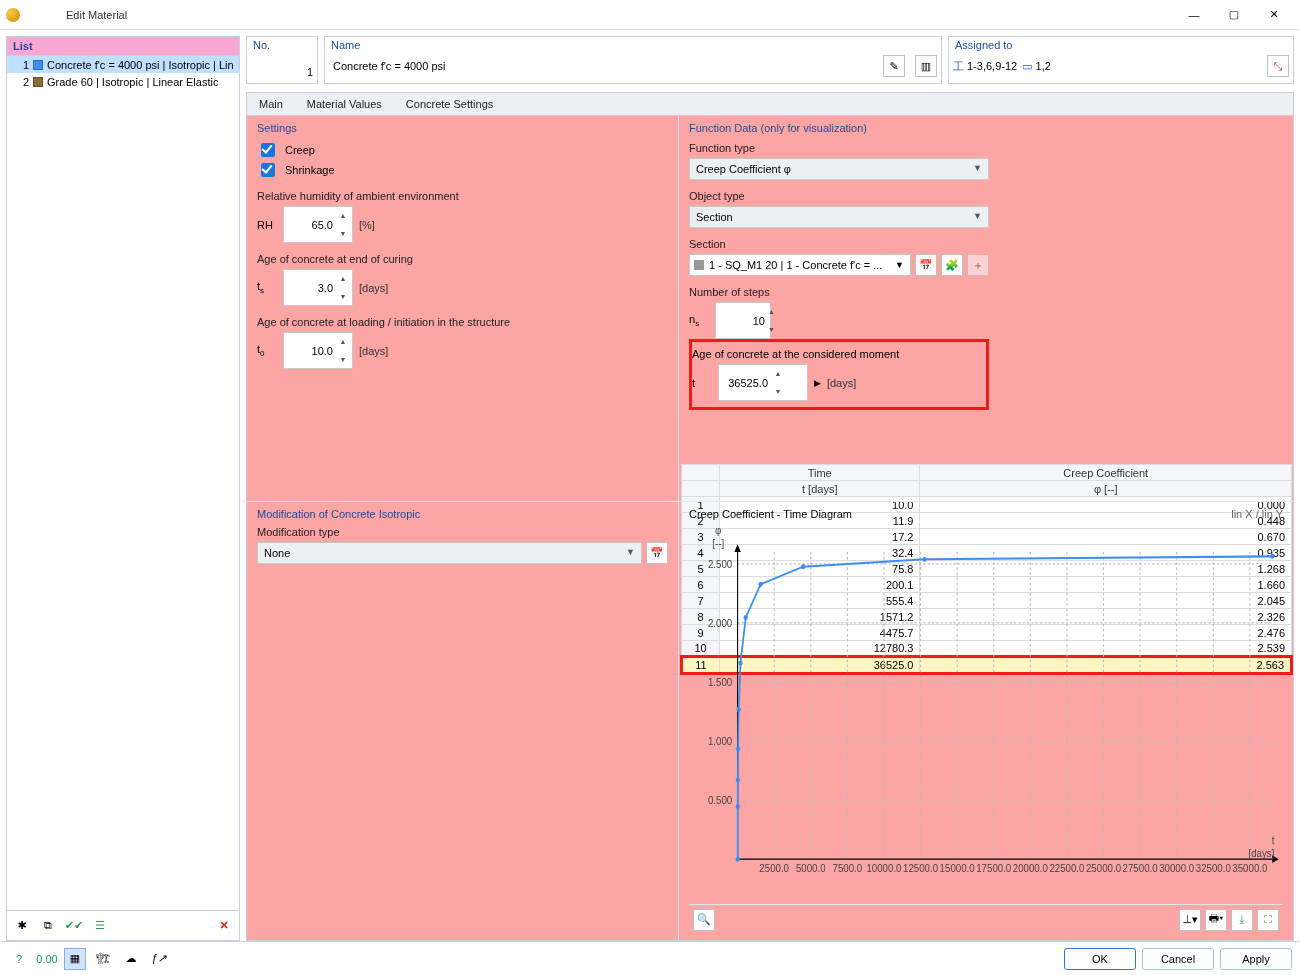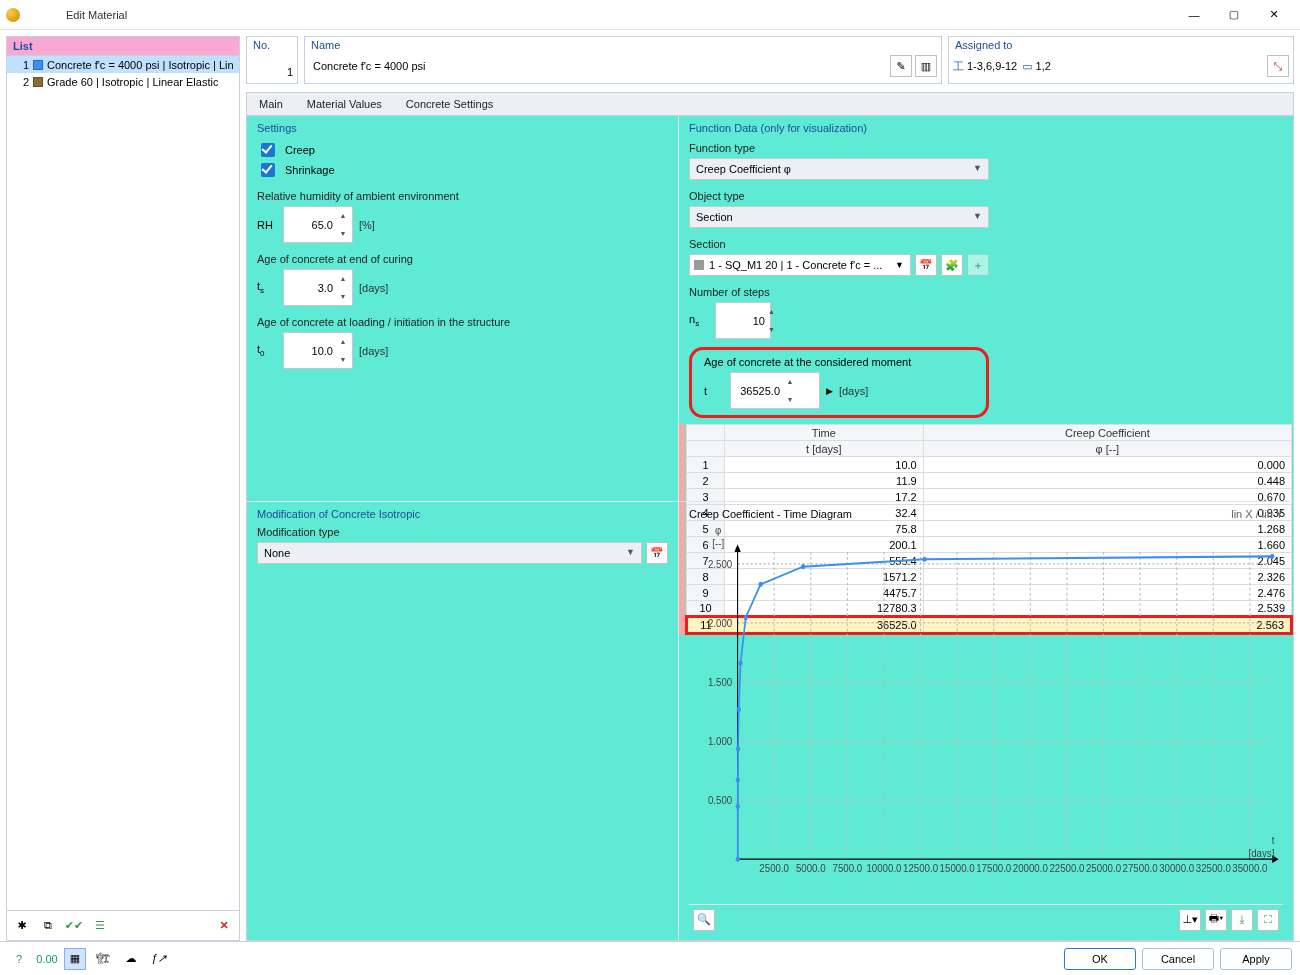--- a/index.html
+++ b/index.html
@@ -17,61 +17,61 @@
 .listrow .idx { width: 18px; text-align: right; margin-right: 4px; }
 .listrow .swatch { width: 10px; height: 10px; margin-right: 4px; }
 .listrow.sel { background: #bfe0ff; }
 .lefttool { height: 30px; border-top: 1px solid #c8d0dc; display: flex; align-items: center; padding: 0 4px; gap: 4px; }
 .tbtn { width: 22px; height: 22px; border: 1px solid transparent; display: flex; align-items: center; justify-content: center; background: #fff; }
 .tbtn.active { background: #d0e4ff; border-color: #88b0e0; }
 .rightarea { flex: 1; display: flex; flex-direction: column; min-width: 0; }
 .toprow { display: flex; gap: 6px; height: 48px; }
 .fieldbox { border: 1px solid #c8d0dc; background: #fff; display: flex; flex-direction: column; }
 .fieldbox .lbl { color: #1c4b9c; font-weight: 500; padding: 2px 6px 4px 6px; }
-.numbox { width: 52px; justify-content: space-between; }
+.numbox { width: 72px; justify-content: space-between; }
 .numbox input { width: 100%; padding: 3px 4px; border: none; text-align: right; background: #fff; height: 22px; }
 .namebox { flex: 1; }
-.namebox .innr { display: flex; align-items: center; padding: 0 4px; gap: 3px; }
+.namebox .innr { display: flex; align-items: center; padding: 0 4px; gap: 10px; }
 .namebox input { flex: 1; border: none; padding: 3px 4px; height: 22px; background: #fff; }
 .iconbtn { width: 22px; height: 22px; border: 1px solid #c0c0c0; background: #fdfdfd; display: flex; align-items: center; justify-content: center; }
 .assignbox { width: 346px; }
 .assignbox .innr { display: flex; align-items: center; padding: 0 4px; gap: 5px; }
 .assignchip { display: flex; align-items: center; gap: 3px; }
 .tabstrip { display: flex; margin-top: 8px; background: #eceff4; border: 1px solid #c8d0dc; border-bottom: none; }
 .tab { padding: 5px 12px; color: #222; cursor: pointer; }
 .tab.active { background: #fff; border: 1px solid #c8d0dc; border-bottom-color: #fff; margin-bottom: -1px; font-weight: 500; }
-.tabbody { flex: 1; border: 1px solid #c8d0dc; background: #5eead4; display: flex; flex-direction: column; min-height: 0; }
+.tabbody { flex: 1; border: 1px solid #c8d0dc; background: #fca5a5; display: flex; flex-direction: column; min-height: 0; }
 .upperzone { display: flex; height: 385px; }
 .col { padding: 6px 10px; display: flex; flex-direction: column; }
 .col.left { width: 432px; border-right: 1px solid #e0e4ec; }
 .col.right { flex: 1; display: flex; }
 .sectiontitle { color: #1c4b9c; font-weight: 500; margin-bottom: 6px; }
 .chk { display: flex; align-items: center; gap: 10px; margin: 3px 0 3px 4px; }
 .chkbox { width: 14px; height: 14px; background: #1976d2; border-radius: 2px; position: relative; }
 .chkbox::after { content: ""; position: absolute; left: 3px; top: 0px; width: 4px; height: 8px; border: solid #fff; border-width: 0 2px 2px 0; transform: rotate(40deg); }
 .fldlbl { margin: 10px 0 4px 0; color: #222; }
 .fline { display: flex; align-items: center; gap: 6px; }
 .fline .var { width: 20px; }
 .fline .var sub { font-size: 8px; }
 .spinbox { width: 70px; height: 37px; border: 1px solid #c8c8c8; background: #fff; display: flex; }
 .spinbox input { border: none; width: 52px; text-align: right; padding: 0 3px; }
 .spinbox .spins { width: 14px; display: flex; flex-direction: column; }
 .spinbox .spins div { flex: 1; display: flex; align-items: center; justify-content: center; font-size: 7px; color: #555; }
 .unit { color: #333; }
 .selbox { display: flex; align-items: center; border: 1px solid #c8c8c8; background: #eceff4; height: 22px; padding: 0 6px; position: relative; }
 .selbox .selcaret { position: absolute; right: 6px; top: 4px; font-size: 9px; color: #555; }
 .funccol { width: 320px; }
-.tablecol { flex: 1; border-left: 6px solid #fca5a5; display: flex; flex-direction: column; }
+.tablecol { flex: 1; border-left: 1px solid #fca5a5; display: flex; flex-direction: column; margin-top: 48px; }
 table.dtable { border-collapse: collapse; width: 100%; }
 table.dtable th, table.dtable td { border: 1px solid #dadce0; padding: 1px 6px; background: #fff; height: 16px; }
 table.dtable th { background: #f4f6fa; font-weight: normal; text-align: center; color: #333; }
 table.dtable td.idx { background: #f4f6fa; text-align: center; width: 38px; }
 table.dtable td.val { text-align: right; }
 table.dtable tr.hl td { background: #fff4c2 !important; }
-.redbox { border: 3px solid #ef1c1c; border-radius: 14px; padding: 6px 8px 6px 12px; margin-top: 8px; }
+.redbox { border: 3px solid #ef1c1c; border-radius: 0; padding: 6px 8px 6px 0; }
 .lowerzone { flex: 1; display: flex; border-top: 1px solid #e0e4ec; min-height: 0; }
 .lcol { width: 432px; border-right: 1px solid #e0e4ec; padding: 6px 10px; }
 .chartcol { flex: 1; display: flex; flex-direction: column; padding: 6px 10px; }
 .chartwrap { flex: 1; position: relative; }
 .chartfoot { height: 30px; display: flex; align-items: center; justify-content: space-between; border-top: 1px solid #e0e4ec; padding: 0 4px; }
 .footerbar { height: 34px; background: #fff; display: flex; align-items: center; border-top: 1px solid #c8d0dc; padding: 0 8px; gap: 6px; }
 .footerbar .spacer { flex: 1; }
 .btn { min-width: 72px; height: 22px; border: 1px solid #a8c0e0; background: #fff; border-radius: 3px; padding: 0 12px; }
 .btn.primary { border-color: #2d78d6; }
 .sectionrow { display: flex; gap: 4px; align-items: center; }

